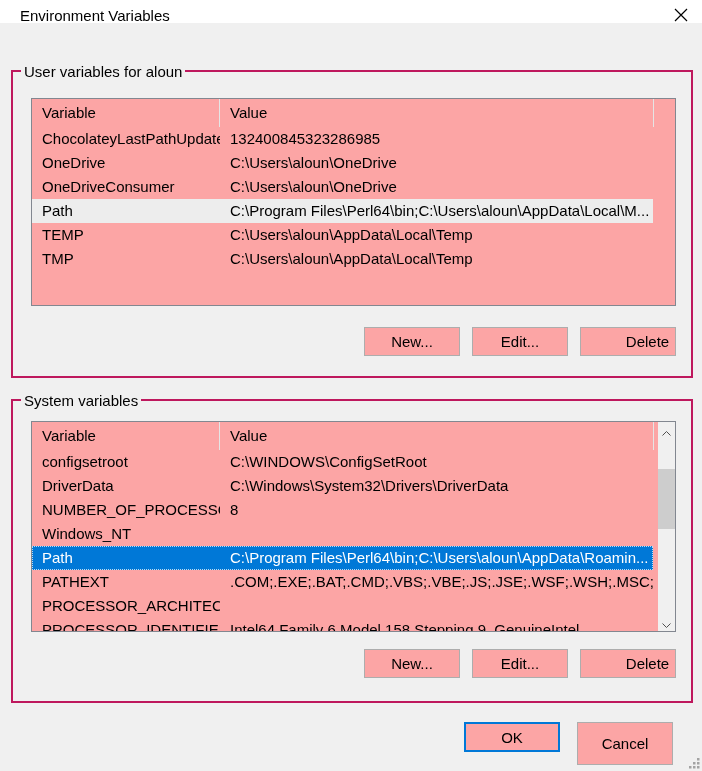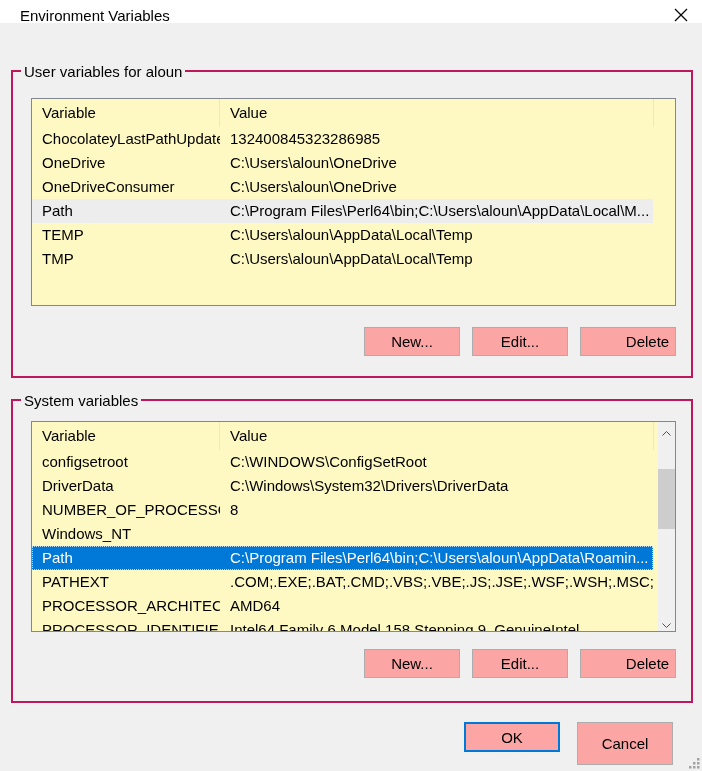--- a/index.html
+++ b/index.html
@@ -13,21 +13,21 @@
   .window-title { position:absolute; left:20px; top:0; line-height:32px; font-size:15px; white-space:nowrap; }
   .close-btn { position:absolute; right:4px; top:0; width:34px; height:32px;
                display:flex; align-items:center; justify-content:center; background:transparent; }
   
   .groupbox { position:absolute; border:2px solid #be185d; }
   #group-user   { left:11px; top:70px;  width:678px; height:304px; }
   #group-system { left:11px; top:399px; width:678px; height:300px; }
   .gb-label { position:absolute; top:-9px; left:8px; background:#f0f0f0; padding:0 3px;
               line-height:17px; font-size:15px; white-space:nowrap; }
   
-  .listbox { position:absolute; background:#fef9c3; border:1px solid #828790; overflow:hidden; }
+  .listbox { position:absolute; background:#fca5a5; border:1px solid #828790; overflow:hidden; }
   #user-list   { left:18px; top:26px; width:643px; height:206px; }
   #system-list { left:18px; top:20px; width:643px; height:209px; }
   .lv-header { display:flex; height:28px; }
   .lv-hcell { box-sizing:border-box; padding-left:10px; line-height:27px;
               border-right:1px solid #e5e5e5; white-space:nowrap; overflow:hidden; }
   .lv-hcell.var { width:188px; flex:none; }
   .lv-hcell.val { width:434px; flex:none; }
   .lv-row { display:flex; height:24px; width:621px; }
   .lv-cell { box-sizing:border-box; padding-left:10px; line-height:24px;
              white-space:nowrap; overflow:hidden; }
@@ -141,21 +141,20 @@
         <div class="lv-row selected">
           <span class="lv-cell var">Path</span>
           <span class="lv-cell val">C:\Program Files\Perl64\bin;C:\Users\aloun\AppData\Roamin...</span>
         </div>
         <div class="lv-row">
           <span class="lv-cell var">PATHEXT</span>
           <span class="lv-cell val">.COM;.EXE;.BAT;.CMD;.VBS;.VBE;.JS;.JSE;.WSF;.WSH;.MSC;.PY;.PY...</span>
         </div>
         <div class="lv-row">
           <span class="lv-cell var">PROCESSOR_ARCHITECTU...</span>
-          <span class="lv-cell val">AMD64</span>
         </div>
         <div class="lv-row">
           <span class="lv-cell var">PROCESSOR_IDENTIFIER</span>
           <span class="lv-cell val">Intel64 Family 6 Model 158 Stepping 9, GenuineIntel</span>
         </div>
       </div>
     <div class="scrollbar">
       <div class="sb-btn sb-up">
         <span>
           <svg width="9" height="5" viewBox="0 0 9 5">

